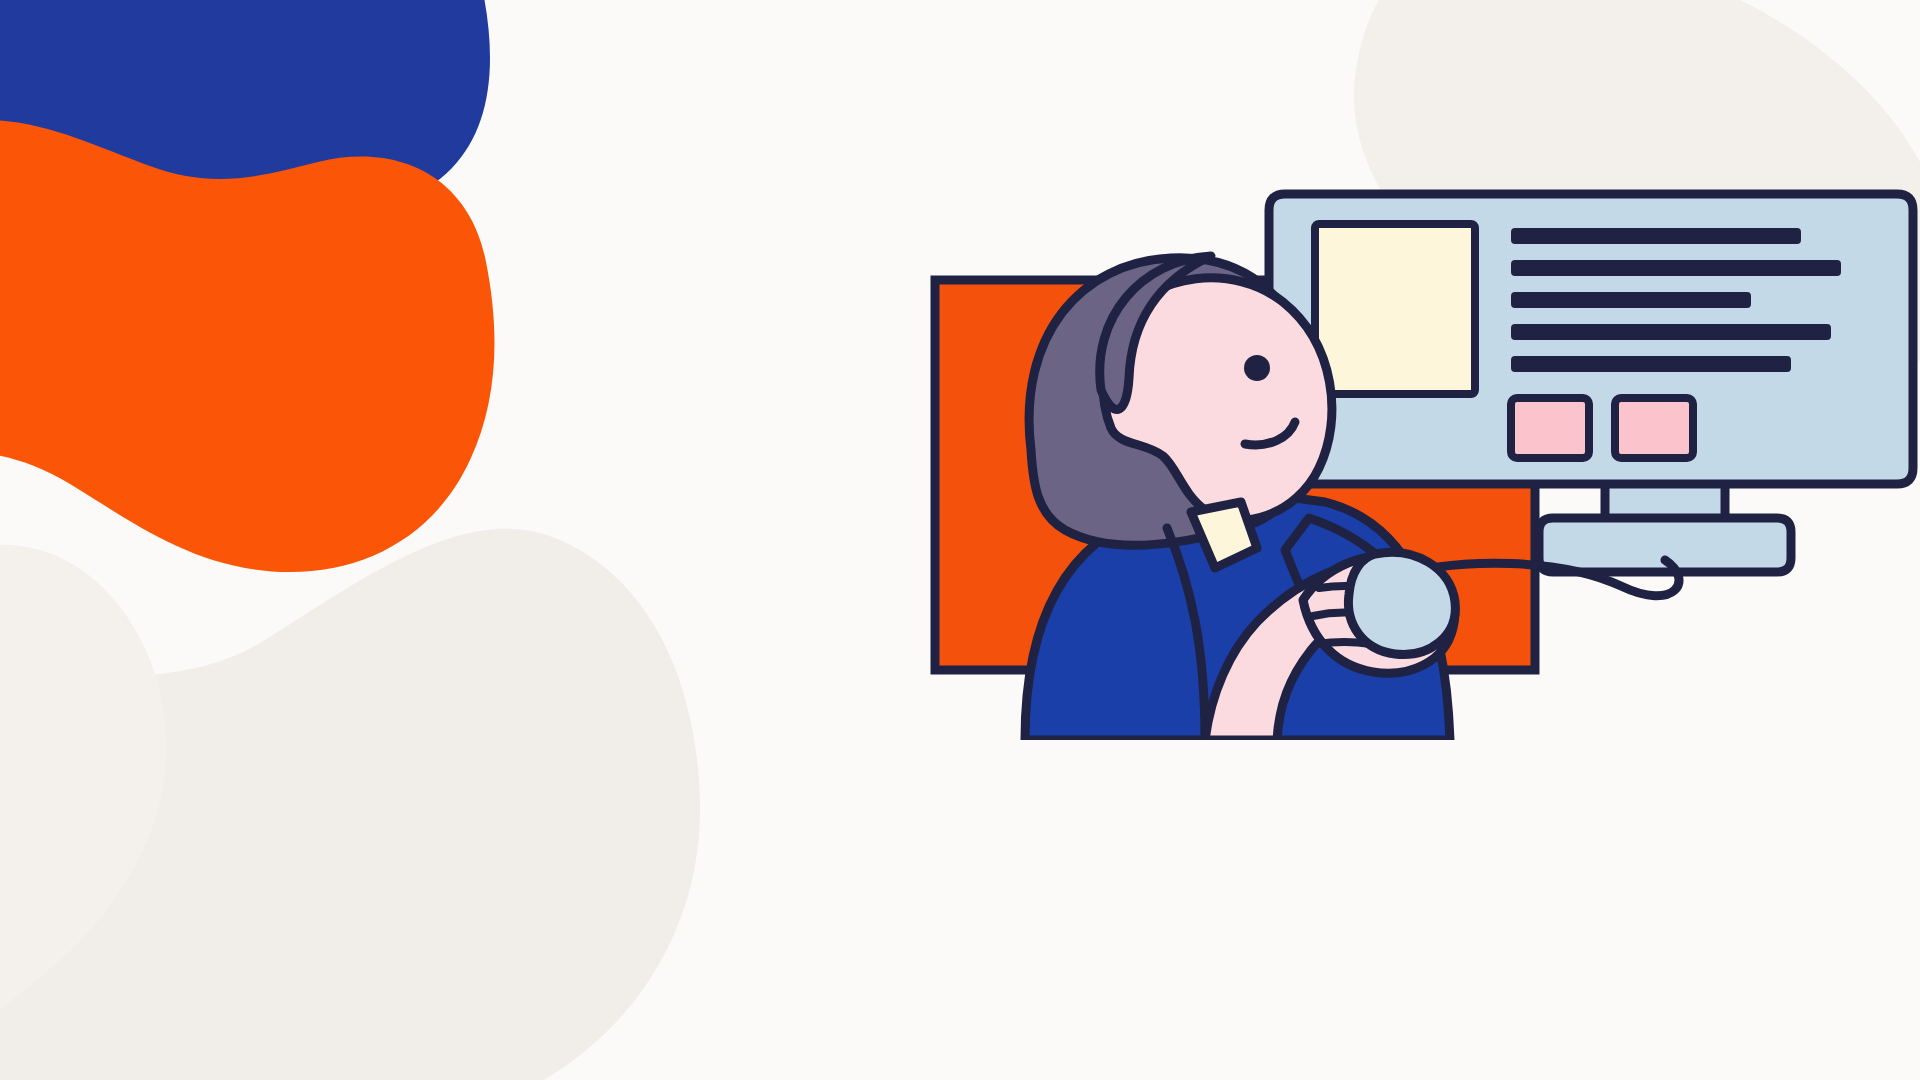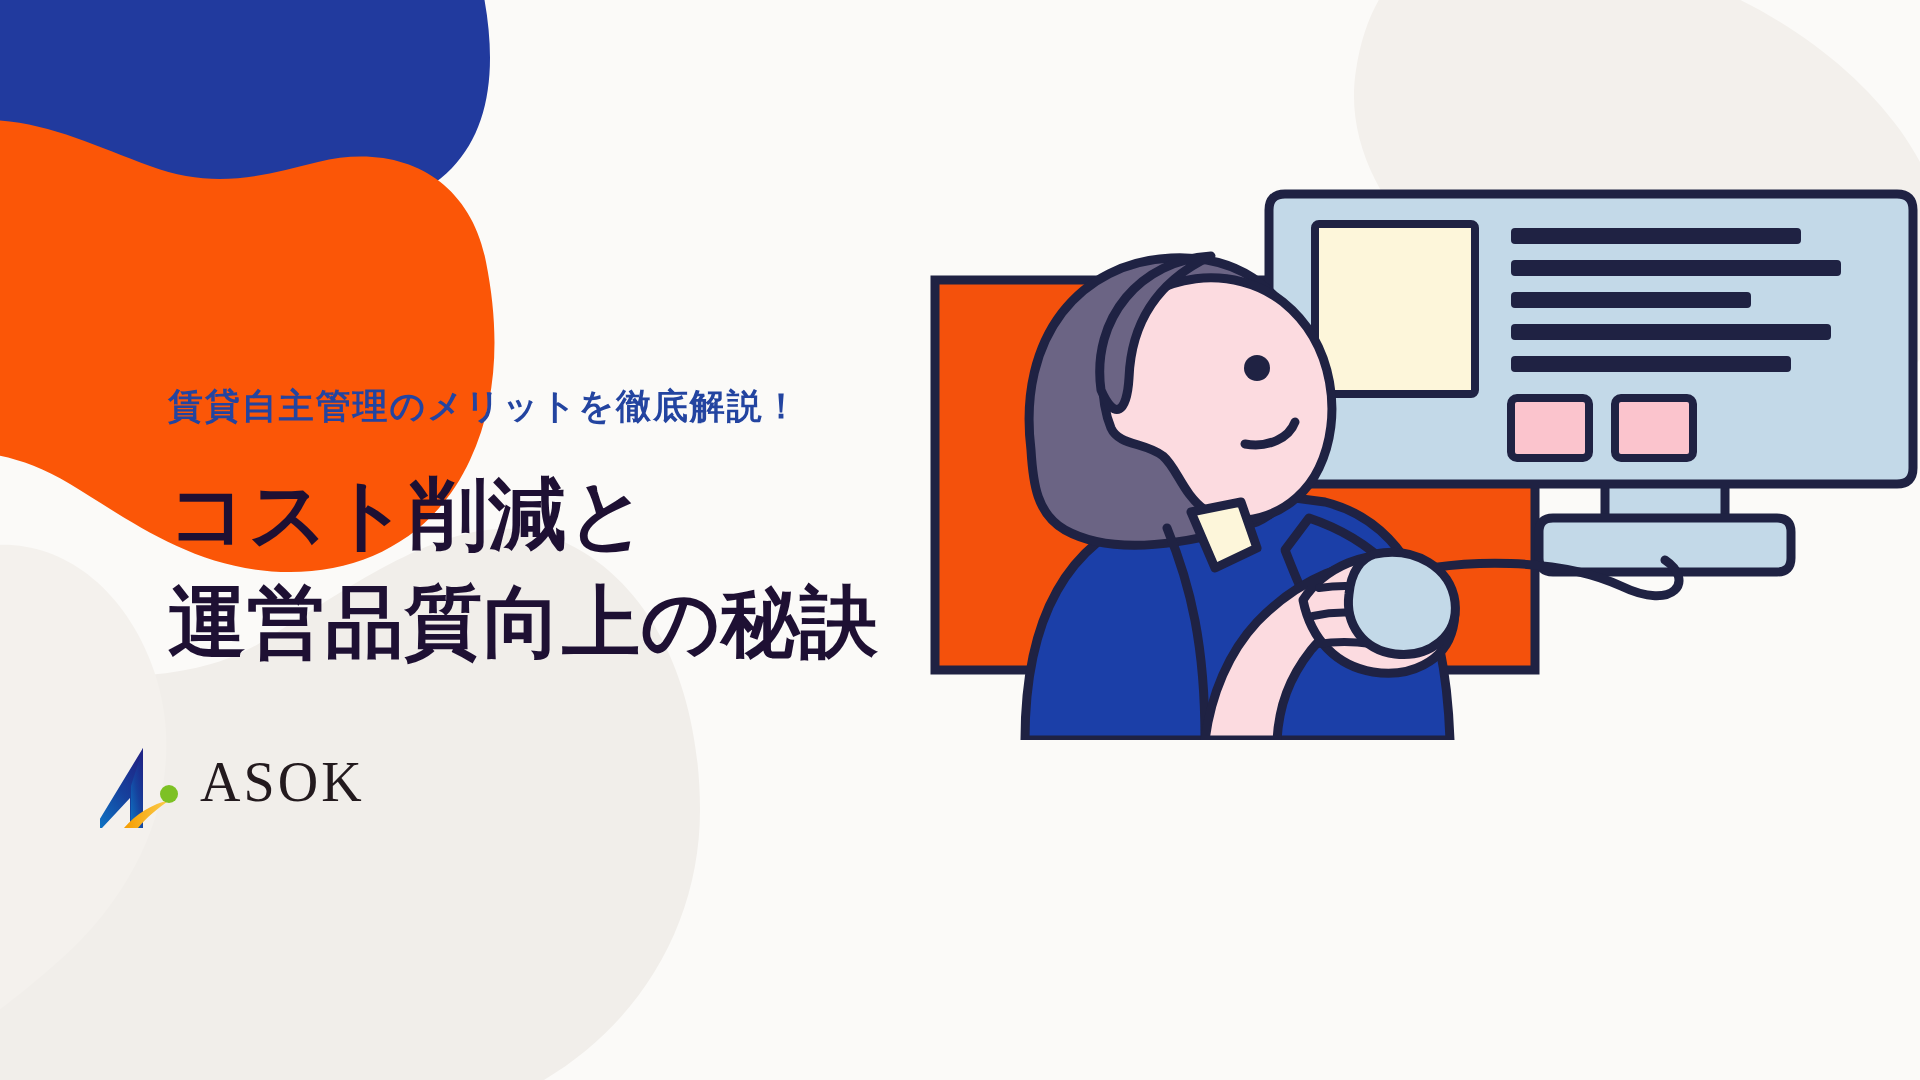--- a/index.html
+++ b/index.html
@@ -69,51 +69,21 @@
                  C-20 332 -40 350 -60 352 Z"></path>
 
         <path fill="#fb5607" d="M-60 124 C20 108 80 140 150 166 C214 190 262 176 318 162
                  C400 142 470 178 486 262 C500 332 498 400 470 460
                  C436 534 368 572 290 572 C196 572 130 520 70 484
                  C20 454 -20 450 -60 452 Z"></path>
       </g>
     </svg>
   </div>
 
-  <div class="copy">
-    <p class="eyebrow">賃貸自主管理のメリットを徹底解説！</p>
-    <h1 class="headline">
-      <span class="hl-line">コスト削減と</span>
-      <span class="hl-line">運営品質向上の秘訣</span>
-    </h1>
-  </div>
 
-  <div class="logo">
-    <svg class="logo-mark" viewBox="0 0 96 86">
-      <defs>
-        <linearGradient id="markGrad" x1="0" y1="1" x2="0.75" y2="0">
-          <stop offset="0" stop-color="#0d74c4"></stop>
-          <stop offset="0.55" stop-color="#16409c"></stop>
-          <stop offset="1" stop-color="#1f2586"></stop>
-        </linearGradient>
-        <linearGradient id="swooshGrad" x1="0" y1="0.5" x2="1" y2="0.5">
-          <stop offset="0" stop-color="#f59c00"></stop>
-          <stop offset="1" stop-color="#fbcf4f"></stop>
-        </linearGradient>
-      </defs>
-
-      <path fill="url(#markGrad)" d="M43 6 L43 86 L30 86 L30 56 L2 86 L-2 86 L-2 80 Z"></path>
-      <path fill="url(#markGrad)" d="M43 6 L43 86 L31 86 L31 44 Z"></path>
-
-      <path fill="url(#swooshGrad)" d="M24 86 C36 72 52 62 70 58 C58 66 46 76 38 86 Z"></path>
-
-      <circle cx="69" cy="52" r="9" fill="#7dc124"></circle>
-    </svg>
-    <span class="logo-word">ASOK</span>
-  </div>
 
   <div class="illus">
     <svg viewBox="0 0 1015 590" aria-hidden="true">
       <defs>
         <clipPath id="panelClip">
             <rect x="30" y="130" width="600" height="390"></rect>
           </clipPath>
       </defs>
 
       <rect x="30" y="130" width="600" height="390" fill="#f4510c" stroke="#1f2243" stroke-width="9"></rect>

